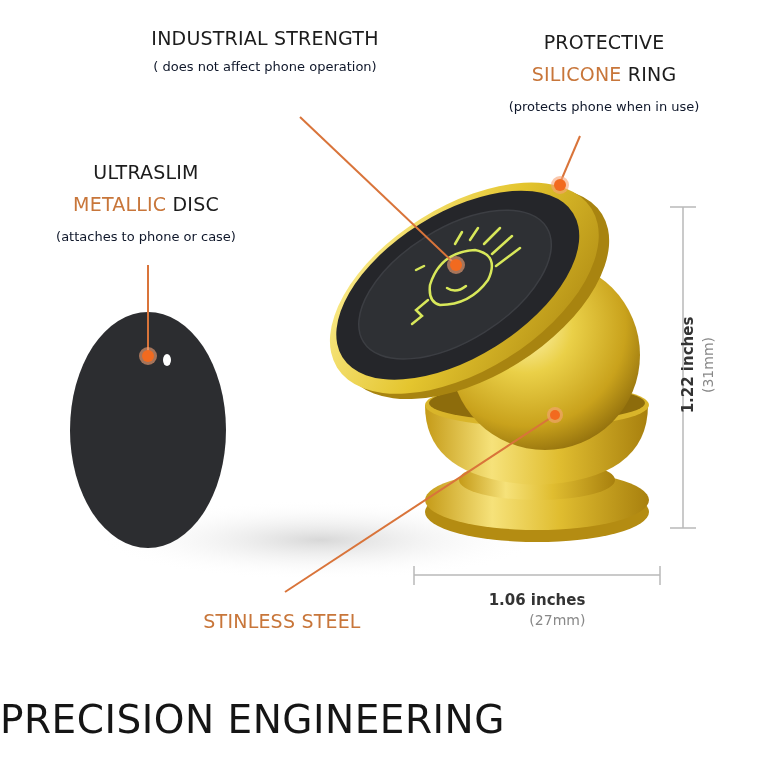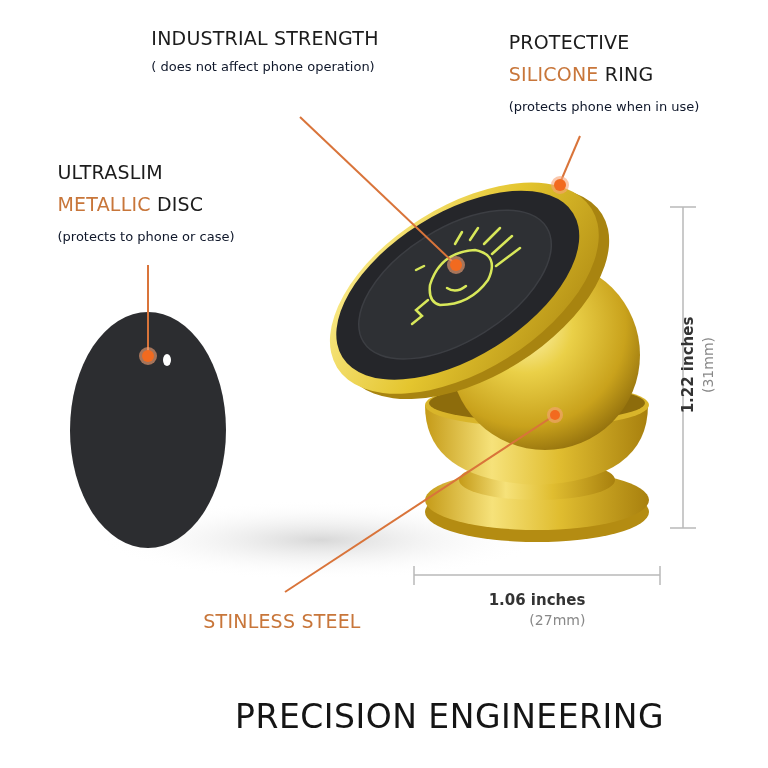--- a/index.html
+++ b/index.html
@@ -1,21 +1,21 @@
 <!DOCTYPE html>
 <html><head>
 <meta charset="utf-8">
 <style>
   html, body { margin:0; padding:0; background:#ffffff; }
   body { width:768px; height:768px; position:relative; overflow:hidden; font-family:"DejaVu Sans", sans-serif; color:#1c1c1c; }
-  .label { position:absolute; text-align:left; white-space:nowrap; }
+  .label { position:absolute; text-align:center; white-space:nowrap; }
   .line1, .line2 { font-size:19px; letter-spacing:0.2px; line-height:32px; font-weight:400; }
   .accent { color:#c8763a; }
   .sub { font-size:13px; line-height:26px; color:#0f172a; }
-  .title { position:absolute; left:0; width:664px; top:697px; text-align:right; font-size:33px; letter-spacing:0.5px; color:#151515; }
+  .title { position:absolute; left:0; width:664px; top:697px; text-align:left; font-size:39px; letter-spacing:0.5px; color:#151515; }
   .dim-v-text { position:absolute; left:698px; top:365px; transform:translate(-50%,-50%) rotate(-90deg); text-align:center; white-space:nowrap; }
   .dim-main { font-size:15px; font-weight:bold; color:#333; line-height:20px; }
   .dim-mm { font-size:14px; color:#888; line-height:20px; }
   .dim-h-text { position:absolute; left:537px; top:590px; transform:translateX(-50%); text-align:right; }
   svg.art { position:absolute; left:0; top:0; }
 </style>
 </head>
 <body>
 
 <svg class="art" width="768" height="768" viewBox="0 0 768 768">
@@ -118,21 +118,21 @@
 
 <div class="label" style="left:604px; top:26px; transform:translateX(-50%);">
   <div class="line1">PROTECTIVE</div>
   <div class="line2"><span class="accent">SILICONE</span><span> RING</span></div>
   <div class="sub" style="margin-top:4px;">(protects phone when in use)</div>
 </div>
 
 <div class="label" style="left:146px; top:156px; transform:translateX(-50%);">
   <div class="line1">ULTRASLIM</div>
   <div class="line2"><span class="accent">METALLIC</span><span> DISC</span></div>
-  <div class="sub" style="margin-top:4px;">(protects to phone or case)</div>
+  <div class="sub" style="margin-top:4px;">(attaches to phone or case)</div>
 </div>
 
 <div class="label" style="left:282px; top:605px; transform:translateX(-50%);">
   <div class="line1 accent">STINLESS STEEL</div>
 </div>
 
 <div class="dim-v-text">
   <div class="dim-main">1.22 inches</div>
   <div class="dim-mm">(31mm)</div>
 </div>

